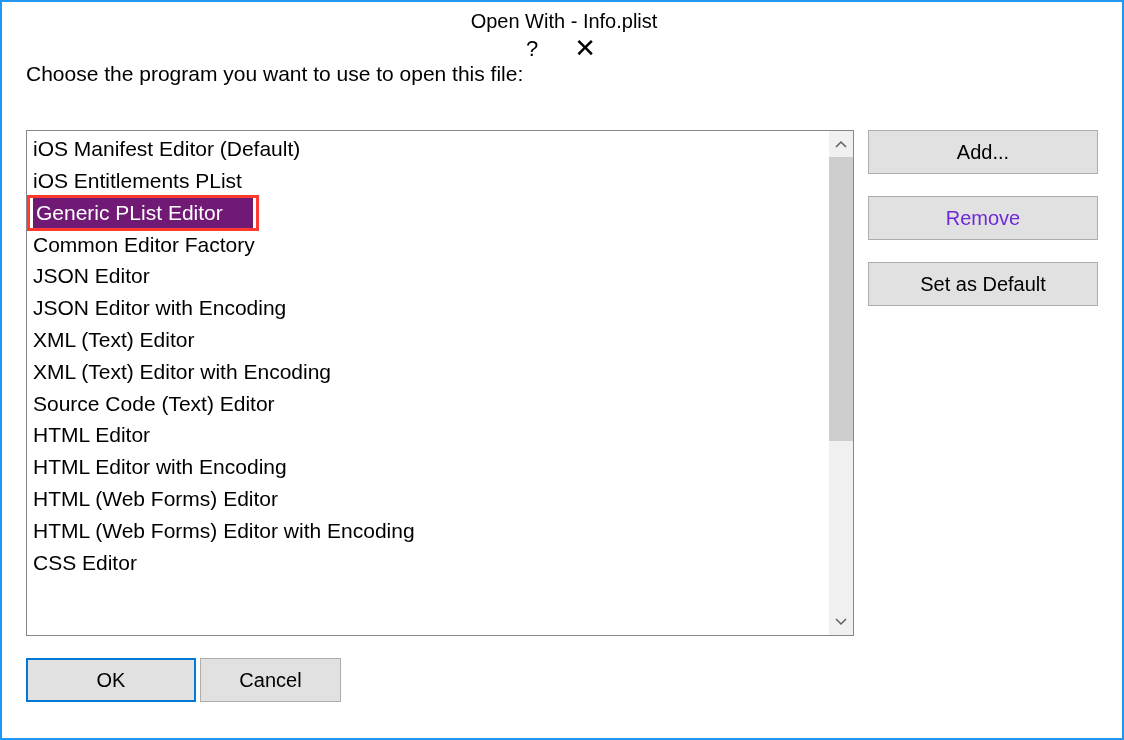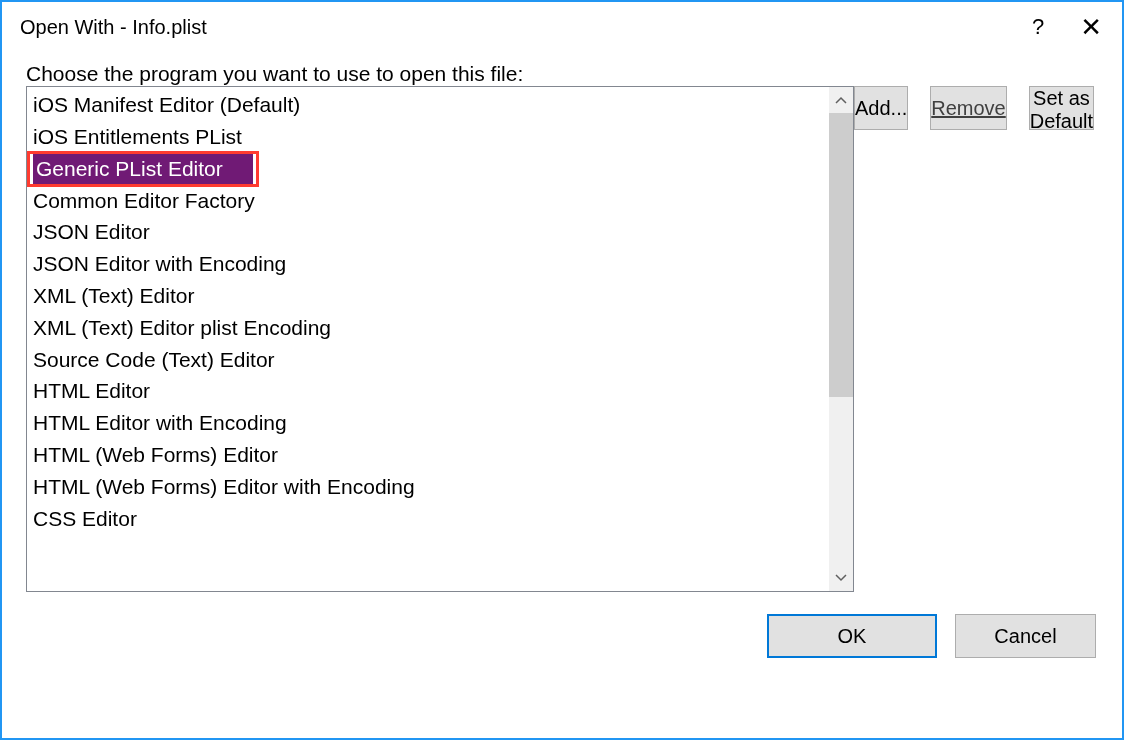--- a/index.html
+++ b/index.html
@@ -15,20 +15,21 @@
       border: 2px solid #2196F3;
       overflow: hidden;
     }
     .titlebar {
       display: flex;
       align-items: center;
       justify-content: space-between;
       padding: 8px 14px 4px 18px;
       background: #fff;
       height: 46px;
+      flex-direction: column;
     }
     .titlebar-title {
       font-size: 20px;
       color: #000;
     }
     .titlebar-controls {
       display: flex;
       gap: 36px;
       align-items: center;
       padding-right: 6px;
@@ -46,21 +47,22 @@
     .content {
       padding: 14px 24px 20px 24px;
     }
     .prompt-label {
       font-size: 21px;
       color: #000;
       margin-bottom: 0;
     }
     .main-area {
       display: flex;
-      gap: 0;
+      gap: 14px;
+      margin-top: 44px;
     }
     .listbox-wrap {
       border: 1px solid #828790;
       width: 828px;
       height: 506px;
       position: relative;
       background: #fff;
       display: flex;
     }
     .listbox {
@@ -116,42 +118,41 @@
     .scroll-thumb {
       position: absolute;
       top: 0;
       left: 0;
       right: 0;
       height: 284px;
       background: #cdcdcd;
     }
     .side-buttons {
       display: flex;
-      flex-direction: row;
+      flex-direction: column;
       gap: 22px;
       width: 230px;
     }
     .side-btn {
       height: 44px;
       border: 1px solid #adadad;
       background: #e1e1e1;
       font-size: 20px;
       color: #000;
       cursor: pointer;
       font-family: inherit;
     }
     .side-btn:disabled {
-      color: #404040;
+      color: #6d28d9;
       cursor: default;
-      text-decoration: underline;
     }
     .bottom-buttons {
       display: flex;
-      justify-content: flex-end;
-      gap: 18px;
+      justify-content: flex-start;
+      gap: 4px;
       margin-top: 22px;
       padding-right: 2px;
     }
     .bottom-btn {
       width: 141px;
       height: 44px;
       border: 1px solid #adadad;
       background: #e1e1e1;
       font-size: 20px;
       color: #000;
@@ -182,21 +183,21 @@
       <div class="listbox" id="listbox">
           <div class="list-item">iOS Manifest Editor (Default)</div>
           <div class="list-item">iOS Entitlements PList</div>
           <div class="list-item highlighted">
             <span class="inner-hl">Generic PList Editor</span>
           </div>
           <div class="list-item">Common Editor Factory</div>
           <div class="list-item">JSON Editor</div>
           <div class="list-item">JSON Editor with Encoding</div>
           <div class="list-item">XML (Text) Editor</div>
-          <div class="list-item">XML (Text) Editor plist Encoding</div>
+          <div class="list-item">XML (Text) Editor with Encoding</div>
           <div class="list-item">Source Code (Text) Editor</div>
           <div class="list-item">HTML Editor</div>
           <div class="list-item">HTML Editor with Encoding</div>
           <div class="list-item">HTML (Web Forms) Editor</div>
           <div class="list-item">HTML (Web Forms) Editor with Encoding</div>
           <div class="list-item">CSS Editor</div>
         </div>
       <div class="scrollbar">
         <div class="scroll-arrow">
           <svg width="12" height="8" viewBox="0 0 12 8">

